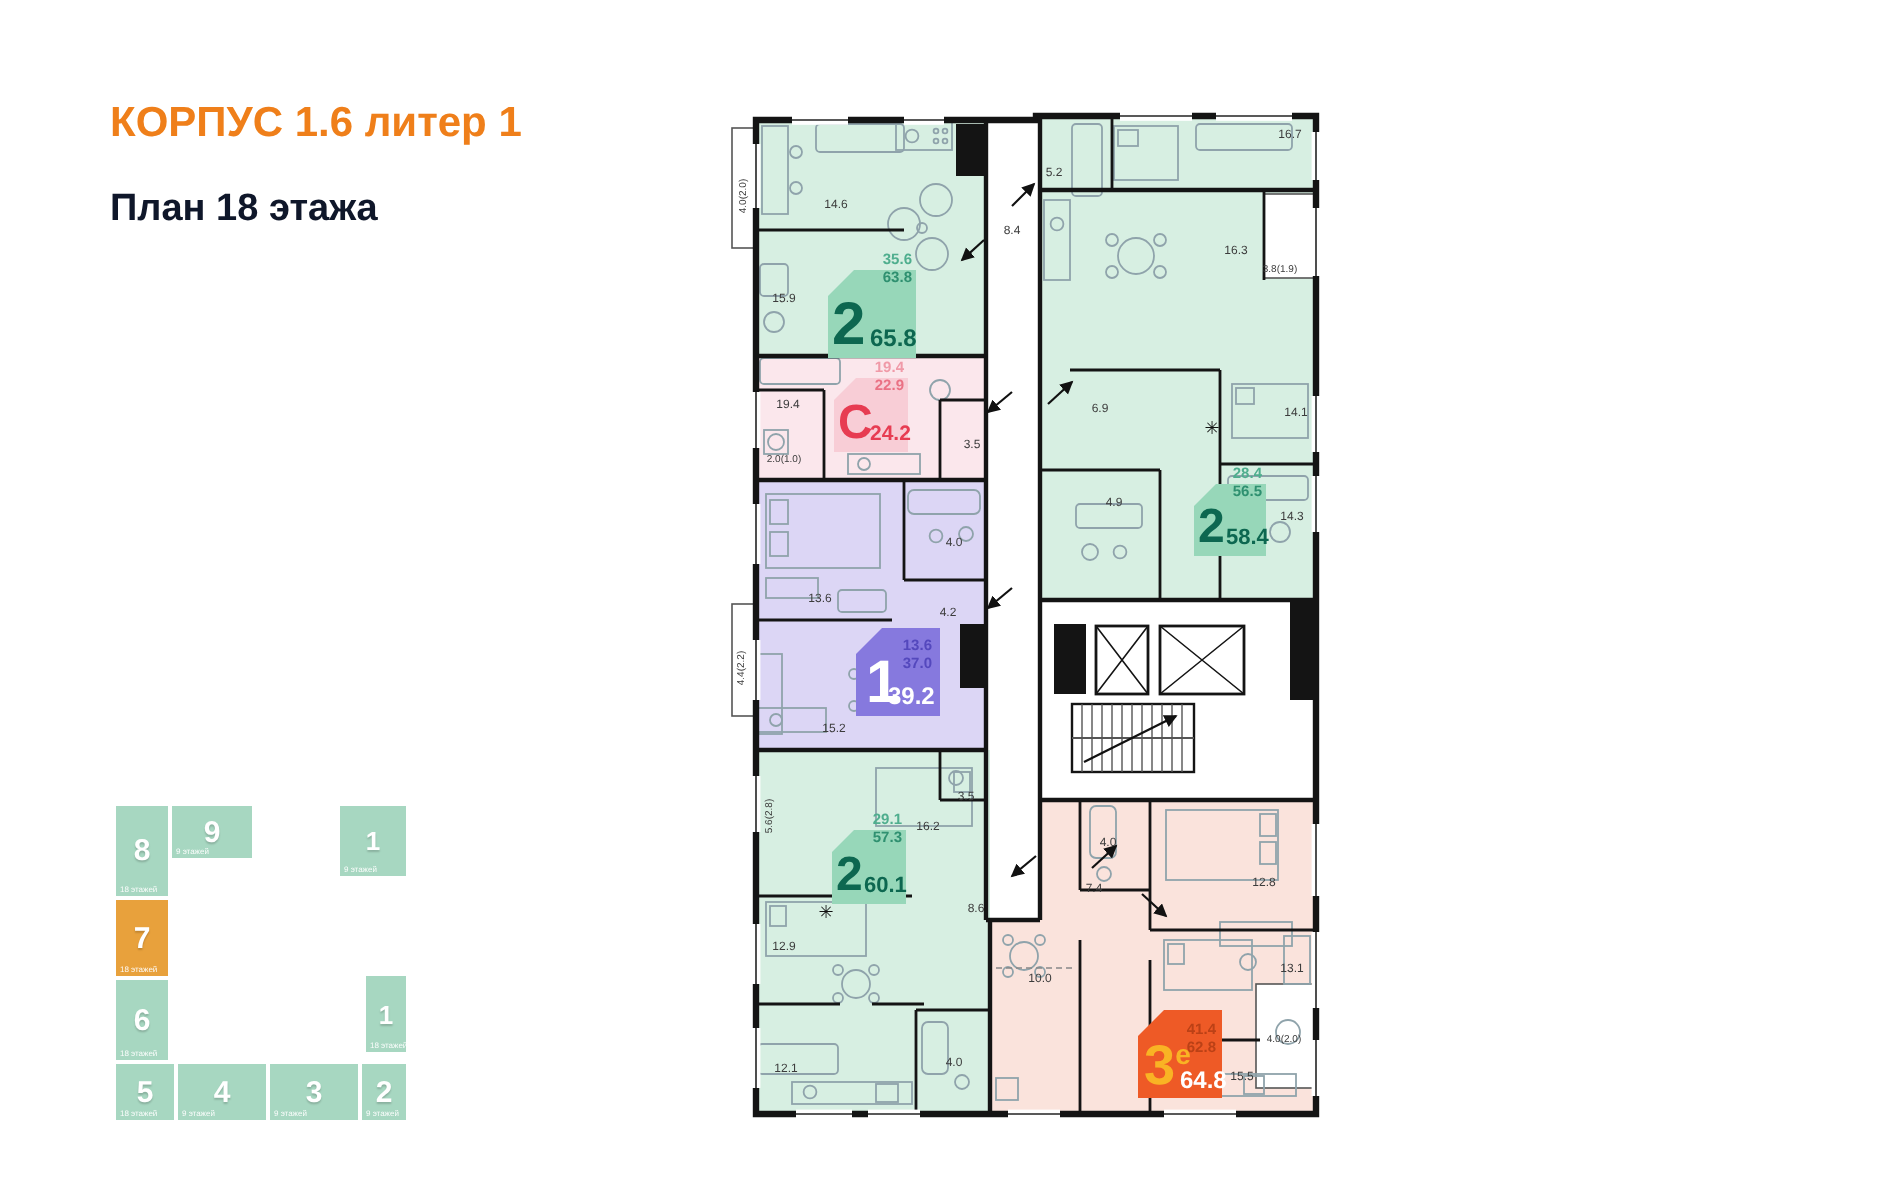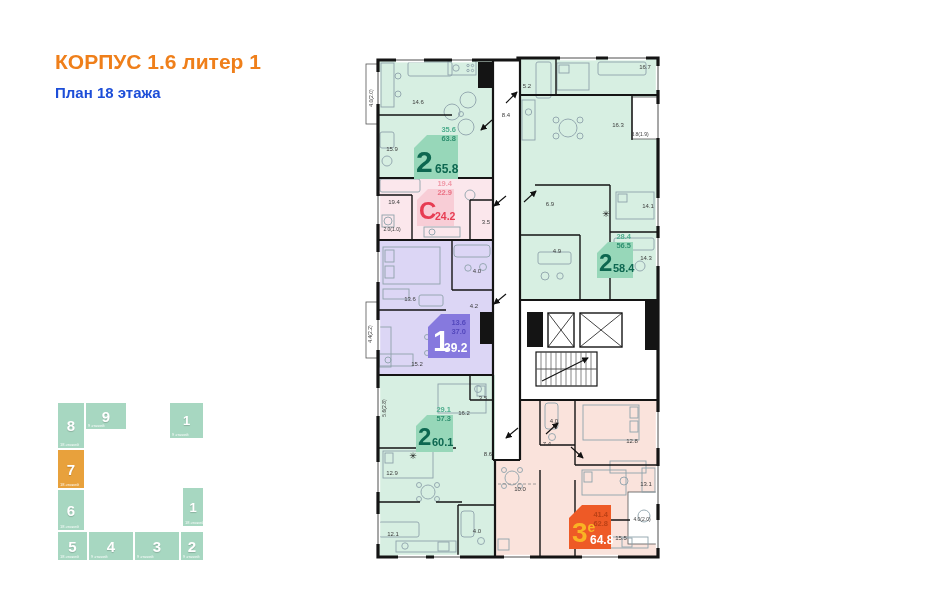--- a/index.html
+++ b/index.html
@@ -1,20 +1,20 @@
 <!DOCTYPE html>
 <html><head>
 <meta charset="utf-8">
 <style>
   html,body{margin:0;padding:0;background:#fff;}
   .stage{position:relative;width:941px;height:600px;background:#fff;overflow:hidden;
          font-family:"Liberation Sans",sans-serif;}
   .hdr{position:absolute;left:55px;top:48px;}
   .hdr .t1,.hdr .t2{color:#ef7f1a;font-size:21px;font-weight:bold;line-height:1.32;}
-  .hdr .t3{color:#1d4ed8;font-size:15px;font-weight:600;margin-top:8px;}
+  .hdr .t3{color:#0f172a;font-size:19px;font-weight:600;margin-top:18px;}
   svg text{font-family:"Liberation Sans",sans-serif;}
   .room-lbl{font-size:6px;fill:#3c3c3c;text-anchor:middle;}
   .room-lbl-sm{font-size:5px;fill:#3c3c3c;text-anchor:middle;}
   .badge-type{font-weight:bold;}
   .badge-area{font-weight:bold;}
   .badge-sub{font-size:7.5px;font-weight:bold;text-anchor:end;}
   .furn{stroke:#8fa3ab;fill:none;stroke-width:.9;}
   .wall-outer{stroke:#141414;stroke-width:3.2;fill:none;}
   .wall-in{stroke:#141414;stroke-width:2.2;fill:none;}
   .wall-thin{stroke:#141414;stroke-width:1.4;fill:none;}

